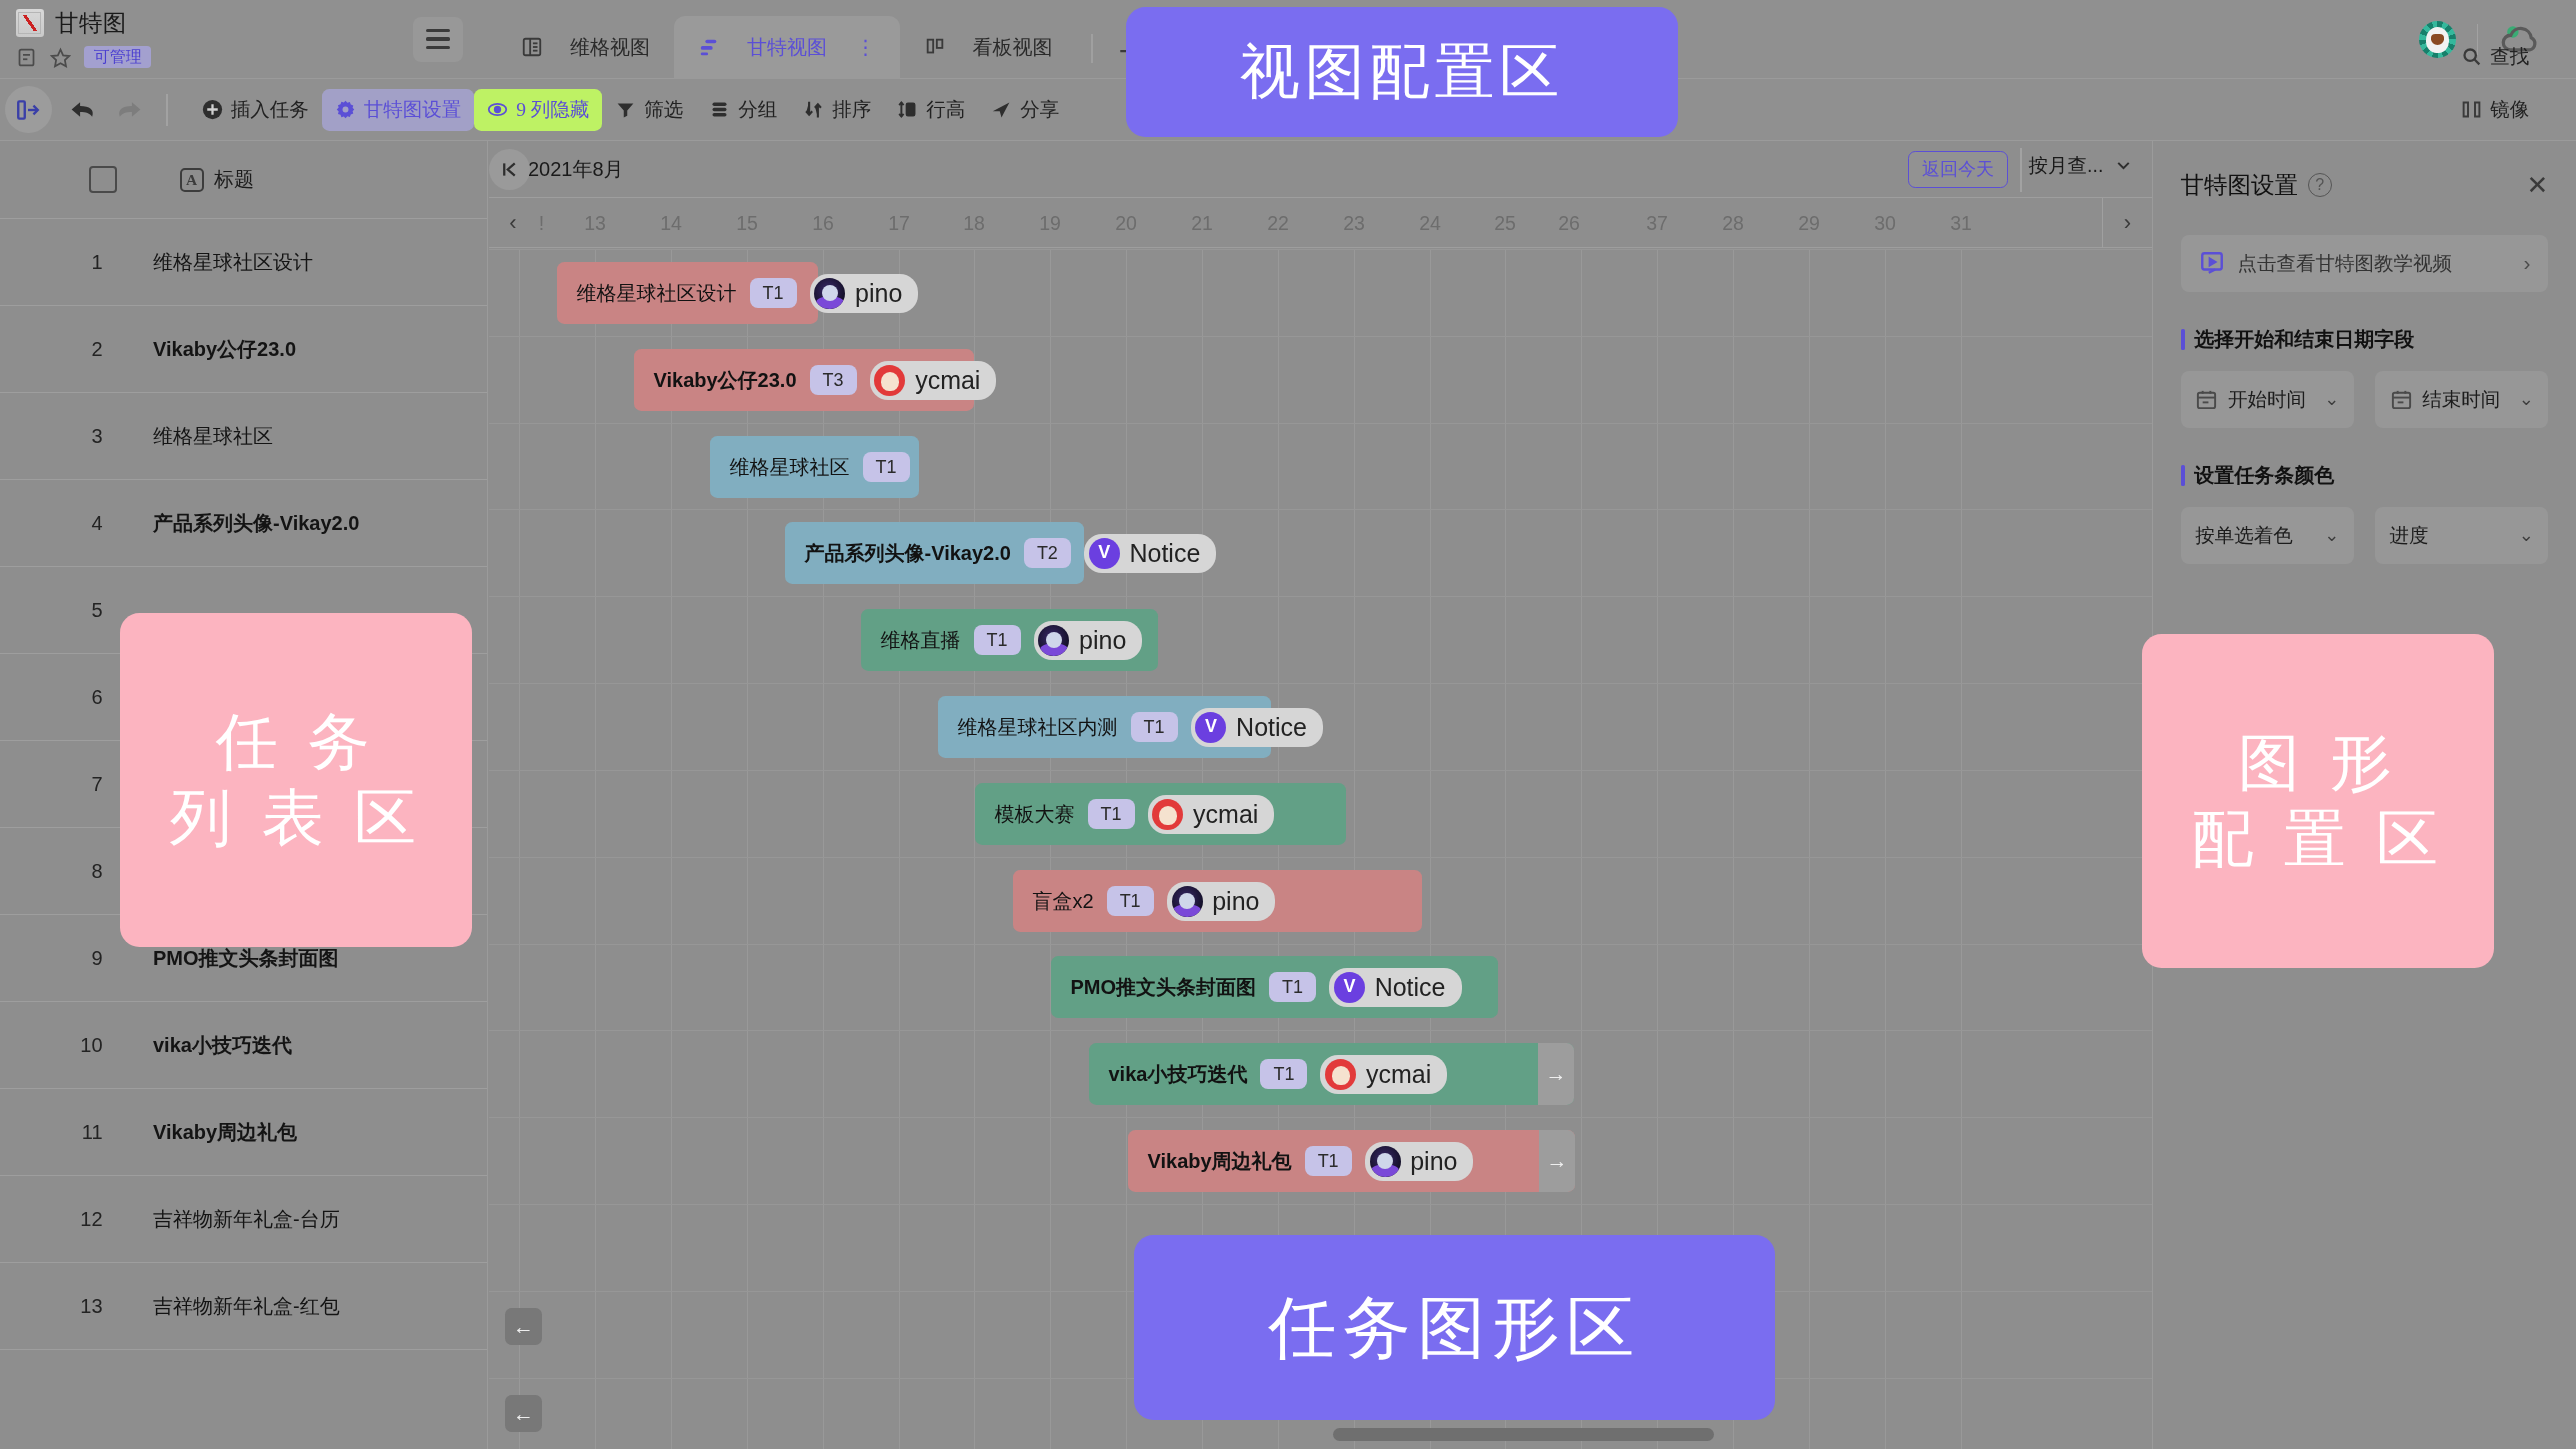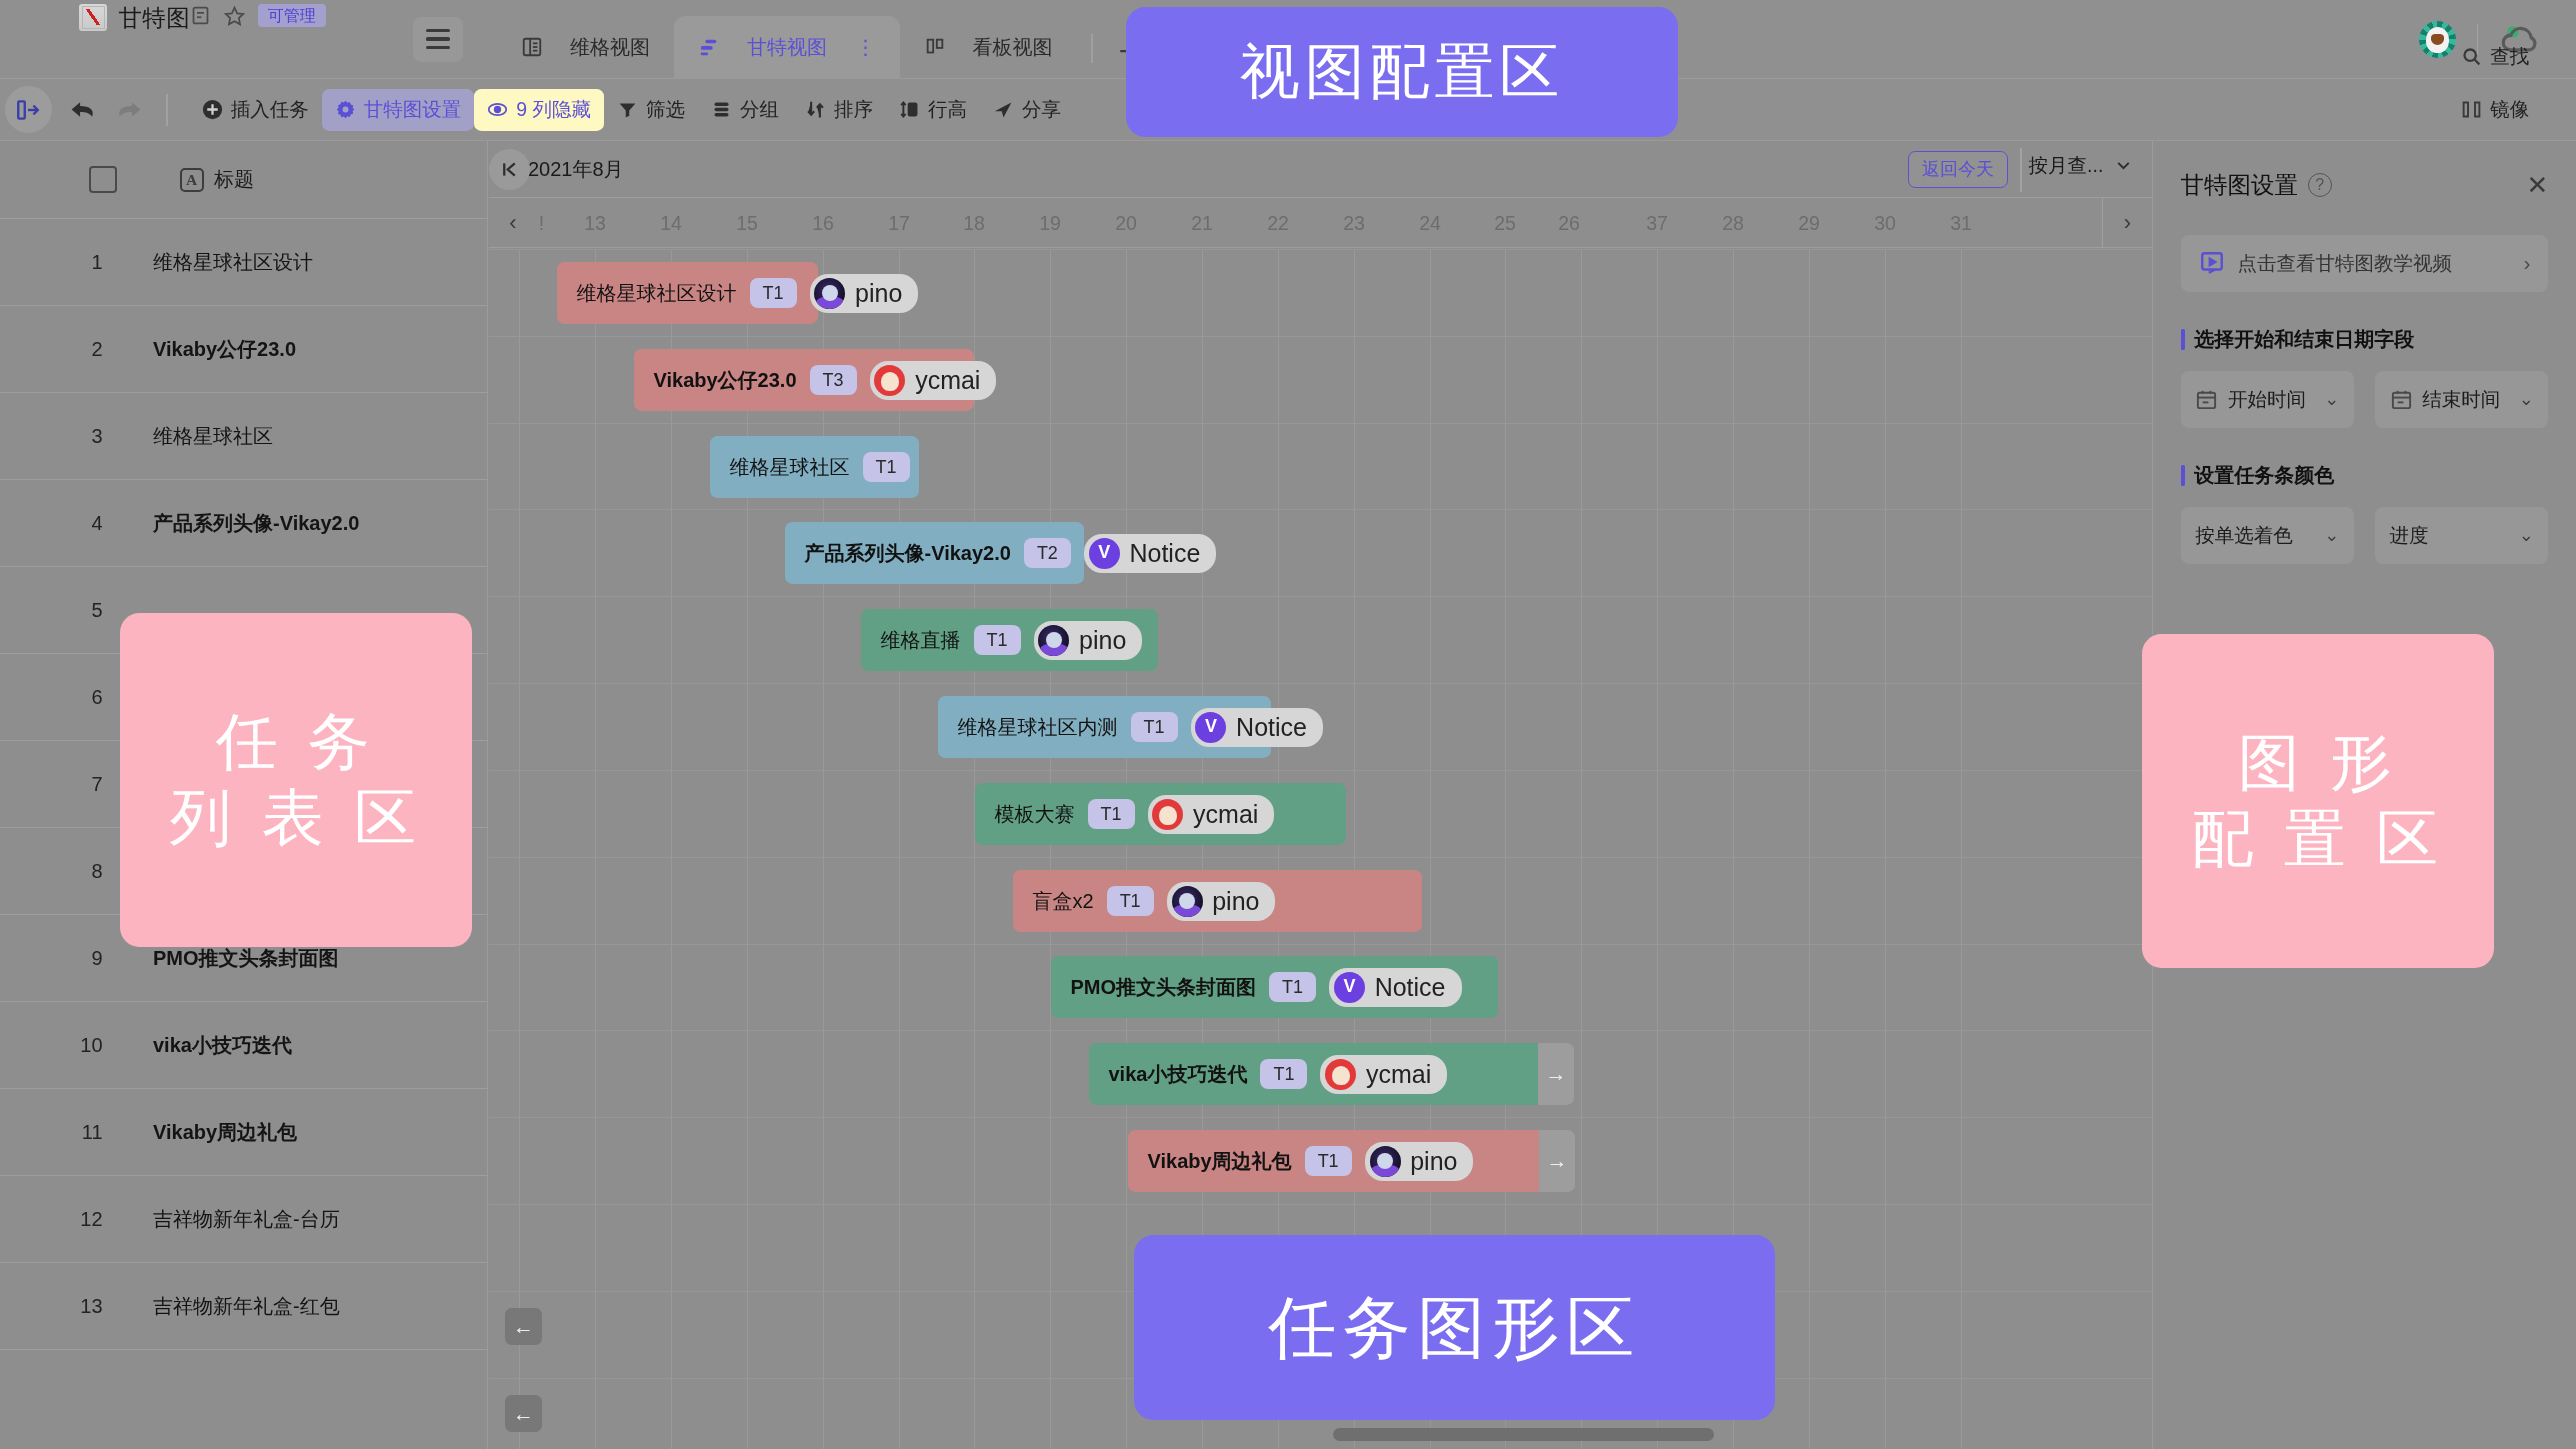--- a/index.html
+++ b/index.html
@@ -16,21 +16,21 @@
   }
 
   
   .topbar {
     position: absolute; top: 0; left: 0;
     width: 2576px; height: 79px;
     background: #909090;
     border-bottom: 0.8px solid #9b9b9b;
     display: flex; align-items: center;
   }
-  .node-block { display: flex; justify-content: center;
+  .node-block { display: flex; flex-direction: column; justify-content: center;
     padding-left: 16px; width: 389px; height: 79px; }
   .node-title-row { display: flex; align-items: center; gap: 11.4px; height: 36px;}
   .node-emoji {
     width: 27.6px; height: 27.6px; border-radius: 3.2px;
     background: linear-gradient(#d8d8d8,#c9c9c9);
     position: relative; flex: none;
   }
   .node-emoji::after{
     content:""; position:absolute; left:4px; top:5.7px; width:19.5px; height:16px;
     background:
@@ -98,21 +98,21 @@
     width:47px; height:47px; border-radius:50%; background:#9c9c9c;
     display:flex;align-items:center;justify-content:center; margin-left:4.9px; flex:none;
   }
   .tb-ico { width:32px;height:32px; display:flex;align-items:center;justify-content:center; margin-left:14.6px;}
   .tb-sep { width:1.6px;height:32px;background:#a2a2a2;margin:0 21px;}
   .tb-btn {
     display:flex;align-items:center;gap:8px; height:42px; padding:0 13px;
     border-radius:7.3px; font-size:19.5px; color:#222; white-space:nowrap;
   }
   .tb-btn.accent { background:#a2a0c7; color:#5b4fd6;}
-  .tb-btn.accent2 { background:#fef9c3; color:#5b4fd6;}
+  .tb-btn.accent2 { background:#bef264; color:#5b4fd6;font-family:Liberation Serif, serif;}
   .tb-btn .gi{width:21px;height:21px;display:block;flex:none;}
   .toolbar-right { margin-left:auto; display:flex; align-items:center; gap:11.4px; padding-right:24px;flex-direction:column;}
 
   
   .tasklist {
     position:absolute; top:141px; left:0; width:488px; bottom:0;
     background:#8e8e8e; border-right:0.8px solid #9b9b9b;
   }
   .tl-head {
     height:78px; display:flex; align-items:center;

